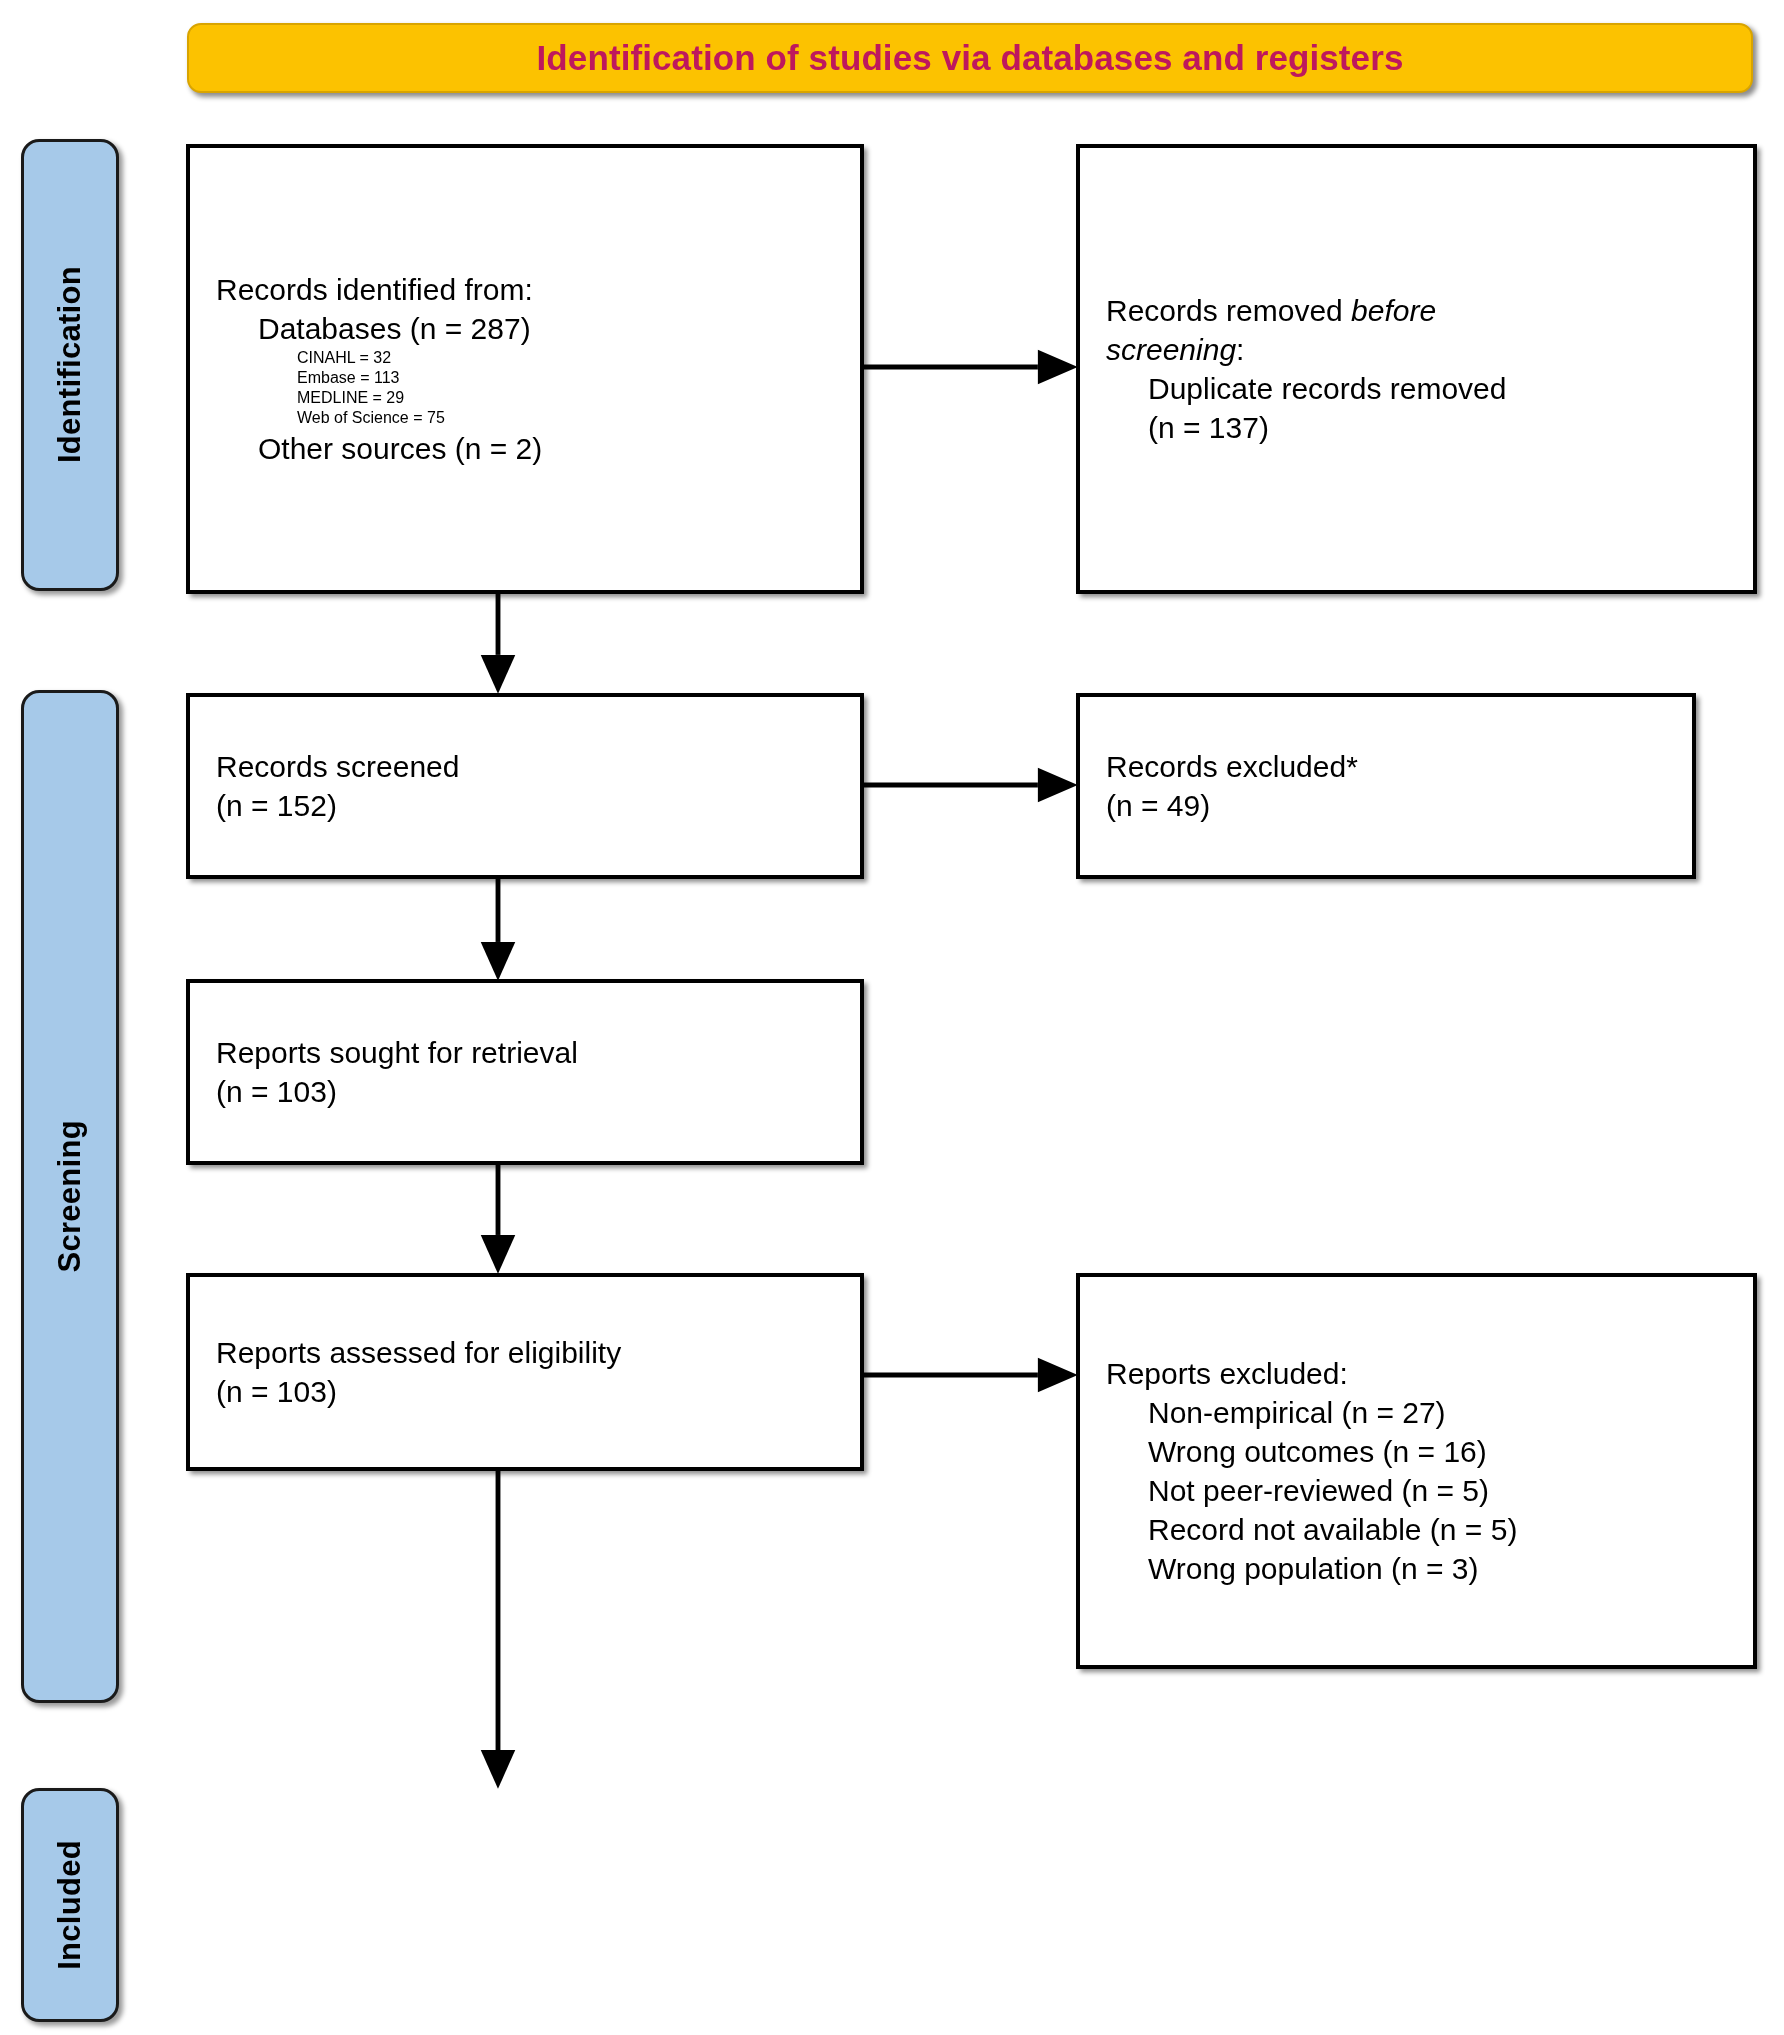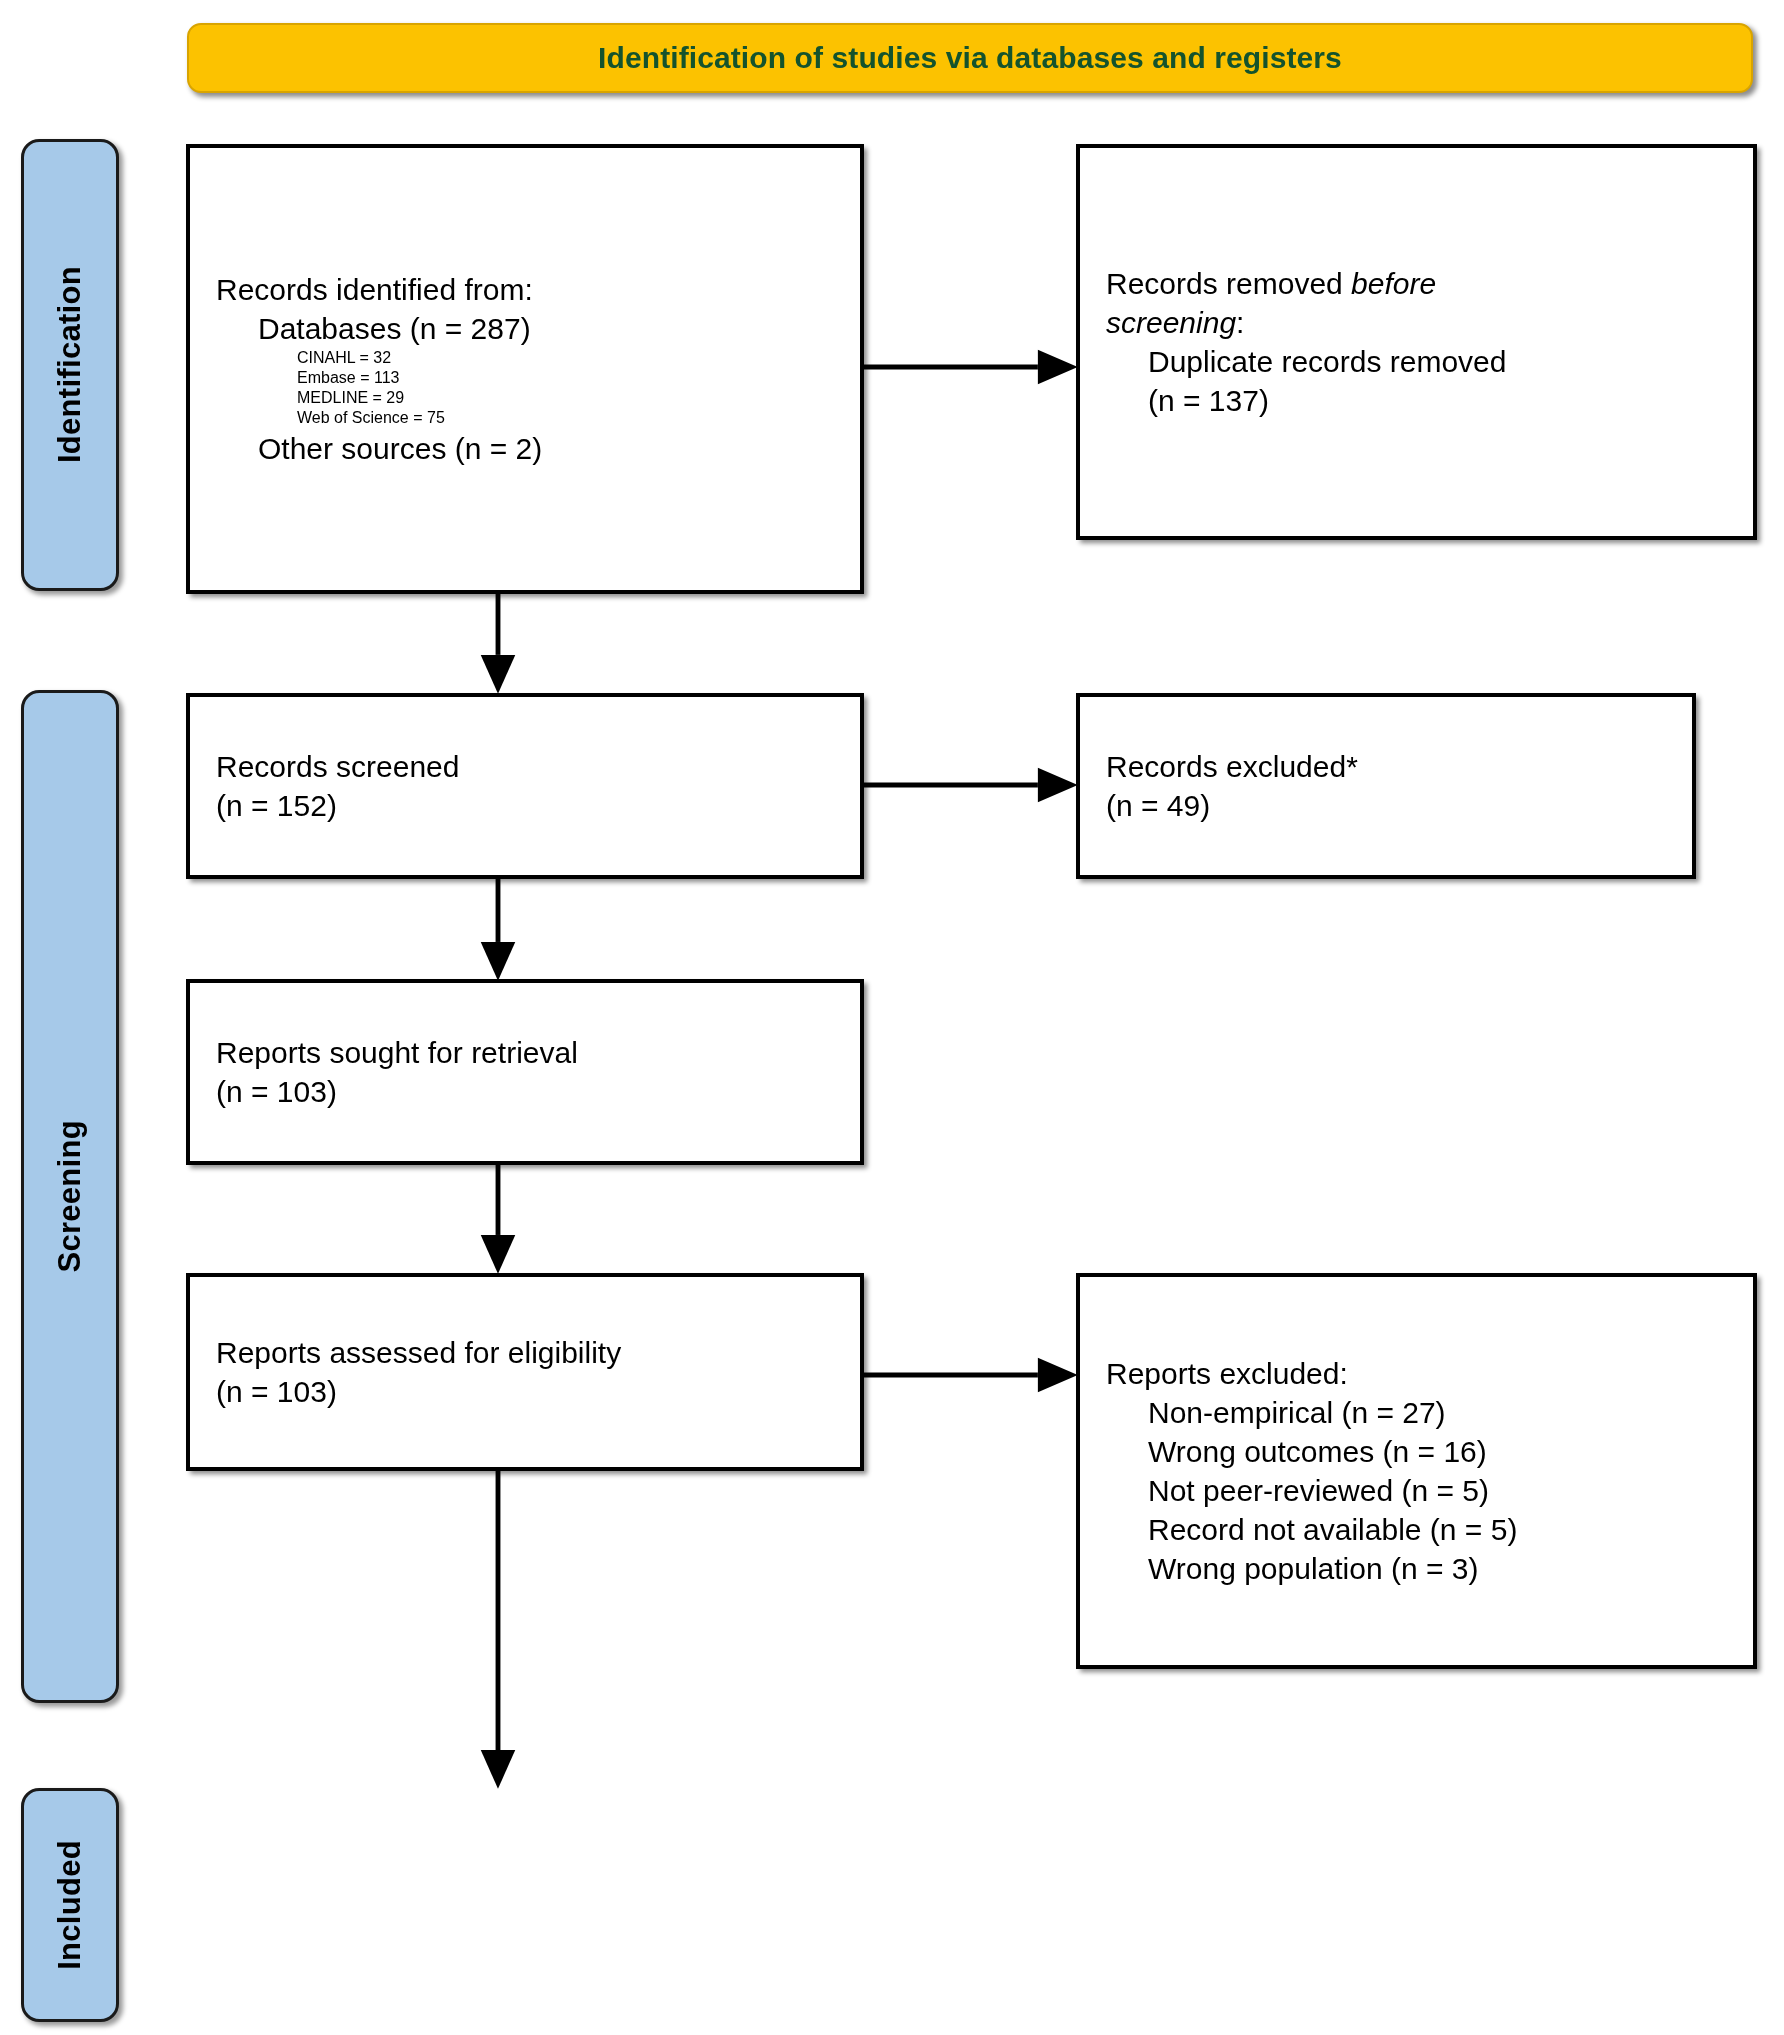--- a/index.html
+++ b/index.html
@@ -30,23 +30,23 @@
     background: #fcc200;
     border: 2.7px solid #d9a400;
     border-radius: 14px;
     box-sizing: border-box;
     display: flex;
     align-items: center;
     justify-content: center;
     box-shadow: 3.2px 3.8px 4.8px rgba(0,0,0,0.45);
   }
   .banner-title {
-    font-size: 30px;
+    font-size: 35px;
     font-weight: bold;
-    color: #14532d;
+    color: #be185d;
     letter-spacing: 0.1px;
     white-space: nowrap;
   }
 
   
   .stage {
     position: absolute;
     left: 20.5px;
     width: 98px;
     background: #a6c9e9;
@@ -99,21 +99,21 @@
   .ital { font-style: italic; }
 
   
   #box-identified      { left: 186px; top: 144px;  width: 678px; height: 450px; }
   #box-screened        { left: 186px; top: 693px; width: 678px; height: 186px; }
   #box-sought          { left: 186px; top: 979px; width: 678px; height: 186px; }
   #box-assessed        { left: 186px; top: 1273px; width: 678px; height: 198px; }
   #box-included        { left: 186px; top: 1789px; width: 678px; height: 234px; }
 
   
-  #box-removed         { left: 1076px; top: 144px;  width: 681px; height: 396px; }
+  #box-removed         { left: 1076px; top: 144px;  width: 681px; height: 450px; }
   #box-records-excl    { left: 1076px; top: 693px; width: 620px; height: 186px; }
   #box-reports-excl    { left: 1076px; top: 1273px; width: 681px; height: 396px; }
 
   
   .conn { position: absolute; }
   .conn svg { display: block; }
 </style>
 </head>
 <body>
 

